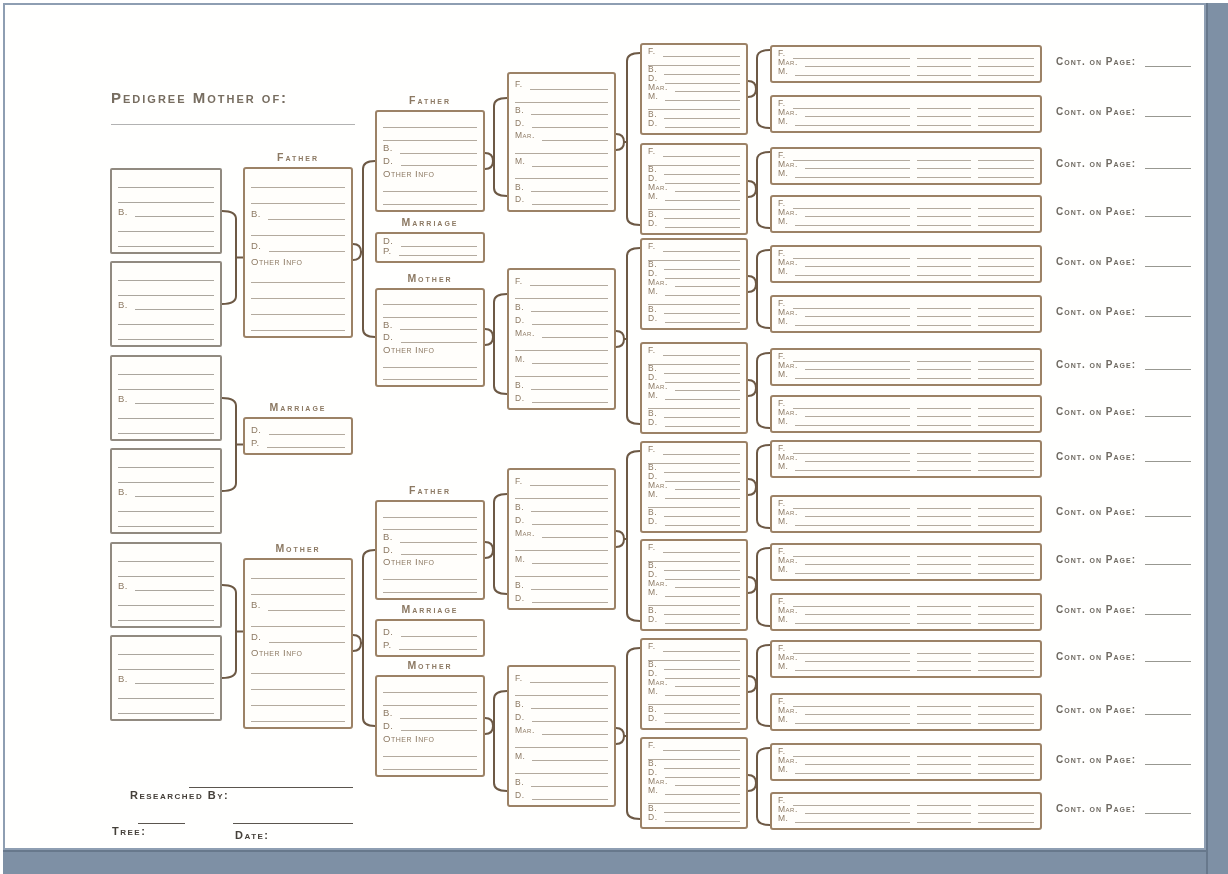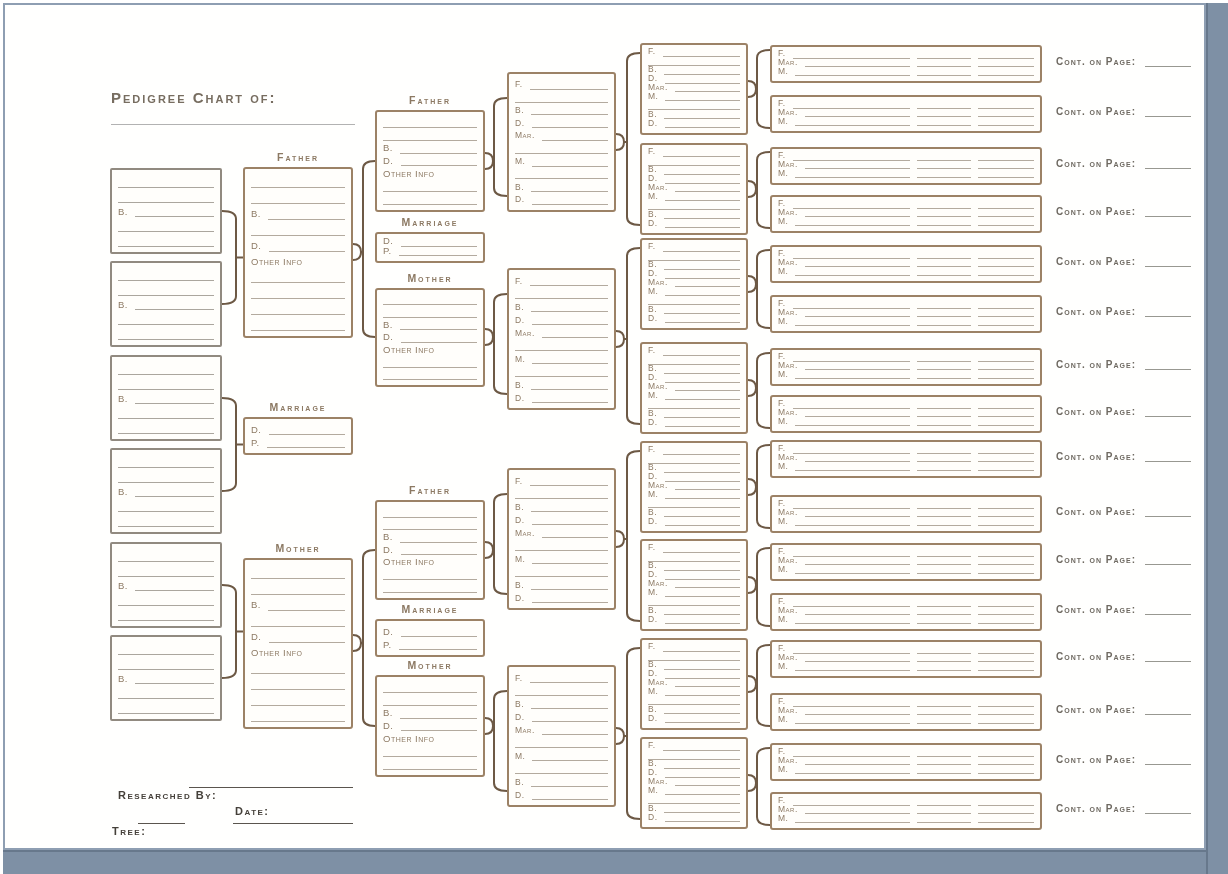--- a/index.html
+++ b/index.html
@@ -46,21 +46,21 @@
 
   .footlabel { position:absolute; font-size:11px; font-weight:700; font-variant:small-caps;
     letter-spacing:1.5px; color:#45403a; }
   .footline { position:absolute; border-bottom:1.5px solid #5a554e; }
 </style>
 </head>
 <body>
 
 <div id="stage">
   <div class="page">
-    <div class="subtitle">Pedigree Chart of:</div>
+    <div class="subtitle">Pedigree Mother of:</div>
     <div class="name-line"></div>
 
     <svg id="connectors" viewBox="0 0 1228 874" xmlns="http://www.w3.org/2000/svg">
         <path d="M 217 206 Q 231 206 231 214 L 231 291 Q 231 299 217 299 M 231 252.5 L 238 252.5" fill="none" stroke="#6d5945" stroke-width="2" stroke-linecap="round"></path>
         <path d="M 217 393 Q 231 393 231 401 L 231 478 Q 231 486 217 486 M 231 439.5 L 238 439.5" fill="none" stroke="#6d5945" stroke-width="2" stroke-linecap="round"></path>
         <path d="M 217 580 Q 231 580 231 588 L 231 665 Q 231 673 217 673 M 231 626.5 L 238 626.5" fill="none" stroke="#6d5945" stroke-width="2" stroke-linecap="round"></path>
         <path d="M 348 239 Q 356 239 356 247 Q 356 255 348 255 M 356 247 L 358 247" fill="none" stroke="#6d5945" stroke-width="2" stroke-linecap="round"></path>
         <path d="M 370 156 Q 358 156 358 164 L 358 324 Q 358 332 370 332" fill="none" stroke="#6d5945" stroke-width="2" stroke-linecap="round"></path>
         <path d="M 348 630 Q 356 630 356 638 Q 356 646 348 646 M 356 638 L 358 638" fill="none" stroke="#6d5945" stroke-width="2" stroke-linecap="round"></path>
         <path d="M 370 545 Q 358 545 358 553 L 358 713 Q 358 721 370 721" fill="none" stroke="#6d5945" stroke-width="2" stroke-linecap="round"></path>
@@ -1239,22 +1239,22 @@
         <div class="cont" style="left: 1051px; top: 750px;">
           <span class="clabel">Cont. on Page:</span>
           <span class="cline"></span>
         </div>
         <div class="cont" style="left: 1051px; top: 799px;">
           <span class="clabel">Cont. on Page:</span>
           <span class="cline"></span>
         </div>
       </div>
 
-    <div class="footlabel" style="left:113px; top:784px;">Researched By:</div>
+    <div class="footlabel" style="left:125px; top:784px;">Researched By:</div>
     <div class="footline" style="left:184px; top:782px; width:164px;"></div>
     <div class="footlabel" style="left:107px; top:820px;">Tree:</div>
     <div class="footline" style="left:133px; top:818px; width:47px;"></div>
-    <div class="footlabel" style="left:194px; top:800px;padding-left:36px;">Date:</div>
+    <div class="footlabel" style="left:194px; top:824px;padding-left:36px;">Date:</div>
     <div class="footline" style="left:228px; top:818px; width:120px;"></div>
   </div>
   <div class="bar-right"></div>
   <div class="bar-bottom"></div>
 </div>
 
 </body></html>

